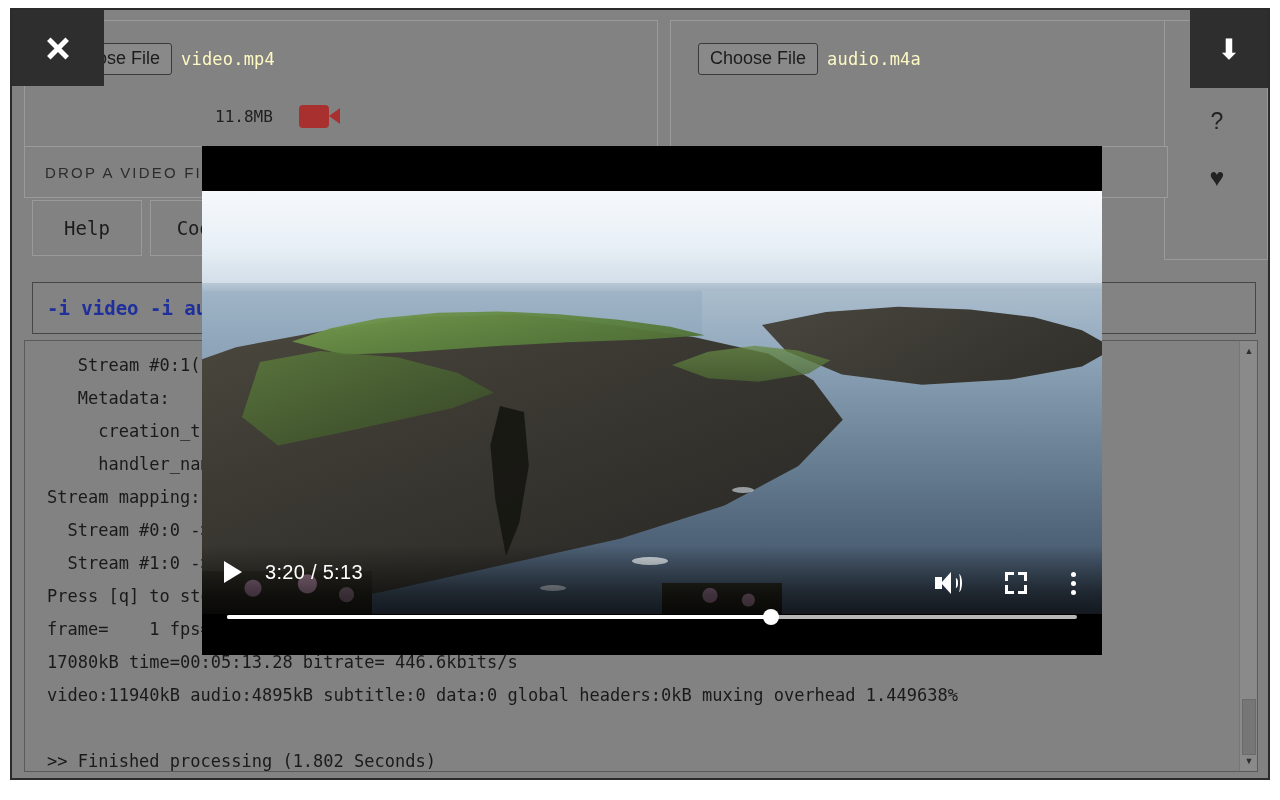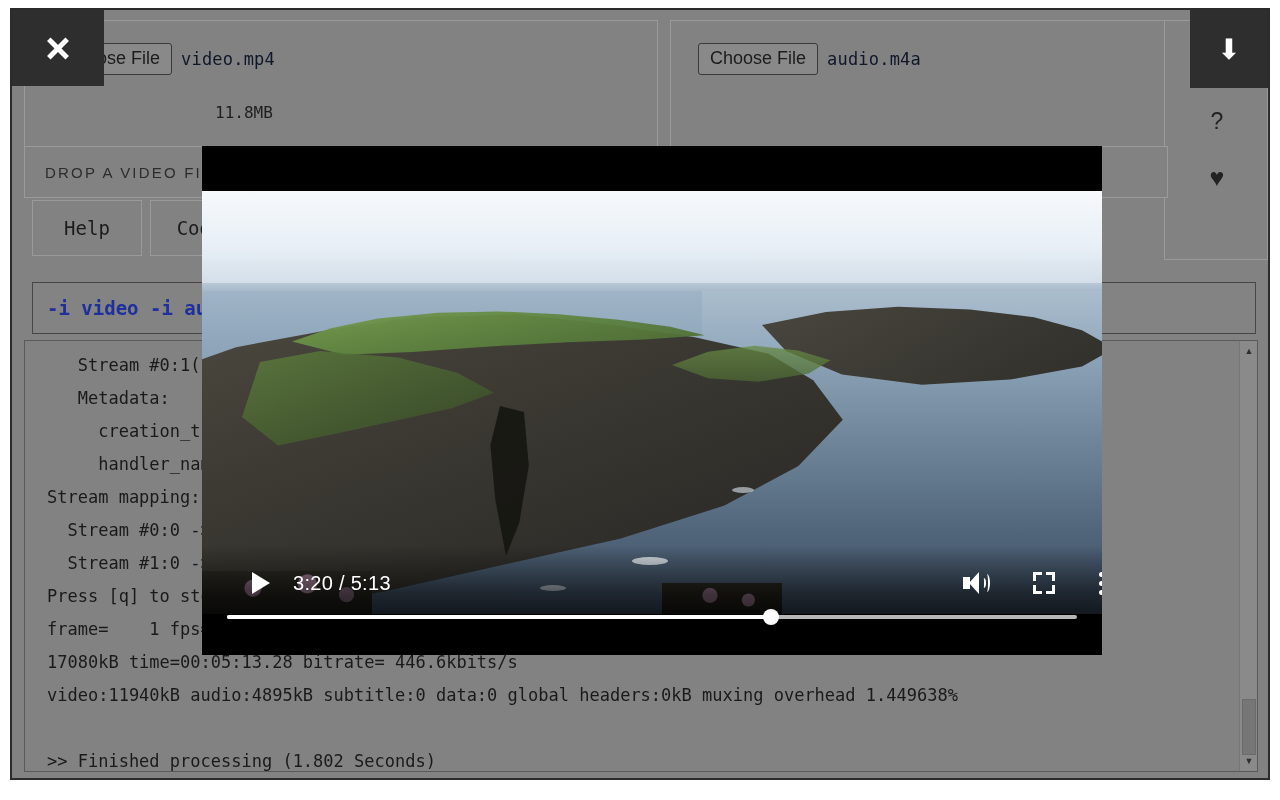--- a/index.html
+++ b/index.html
@@ -57,32 +57,31 @@
     border-radius: 3px;
     padding: 4px 11px 5px 11px;
     font-size: 18px;
     color: #1c1c1c;
     font-family: "Liberation Sans", sans-serif;
     line-height: 1.15;
   }
   .file-name {
     font-family: "DejaVu Sans Mono", monospace;
     font-size: 17px;
-    color: #0f172a;
+    color: #fef9c3;
     letter-spacing: 0.2px;
   }
 
   .size-row {
     position: absolute;
     left: 190px;
     top: 82px;
     display: flex;
     align-items: center;
     gap: 26px;
-    flex-direction: column;
   }
   .size-text {
     font-family: "DejaVu Sans Mono", monospace;
     font-size: 16px;
     color: #1f1f1f;
   }
 
   
   .cam-icon { position: relative; width: 42px; height: 26px; }
   .cam-icon .body {
@@ -373,23 +372,21 @@
   
   #controls-shade {
     position: absolute;
     left: 0; bottom: 0; width: 900px; height: 110px;
     background: linear-gradient(rgba(0,0,0,0) 0%, rgba(0,0,0,0.55) 45%, rgba(0,0,0,0.95) 100%);
   }
   #ctrl-bar {
     position: absolute;
     left: 0; bottom: 50px; width: 900px; height: 44px;
     display: flex;
-    align-items: center;
     color: #fff;
-    margin-left: 28px;
   }
   #play-btn {
     margin-left: 22px;
     width: 0; height: 0;
     border-top: 11px solid transparent;
     border-bottom: 11px solid transparent;
     border-left: 18px solid #ffffff;
   }
   #time-display {
     margin-left: 23px;

